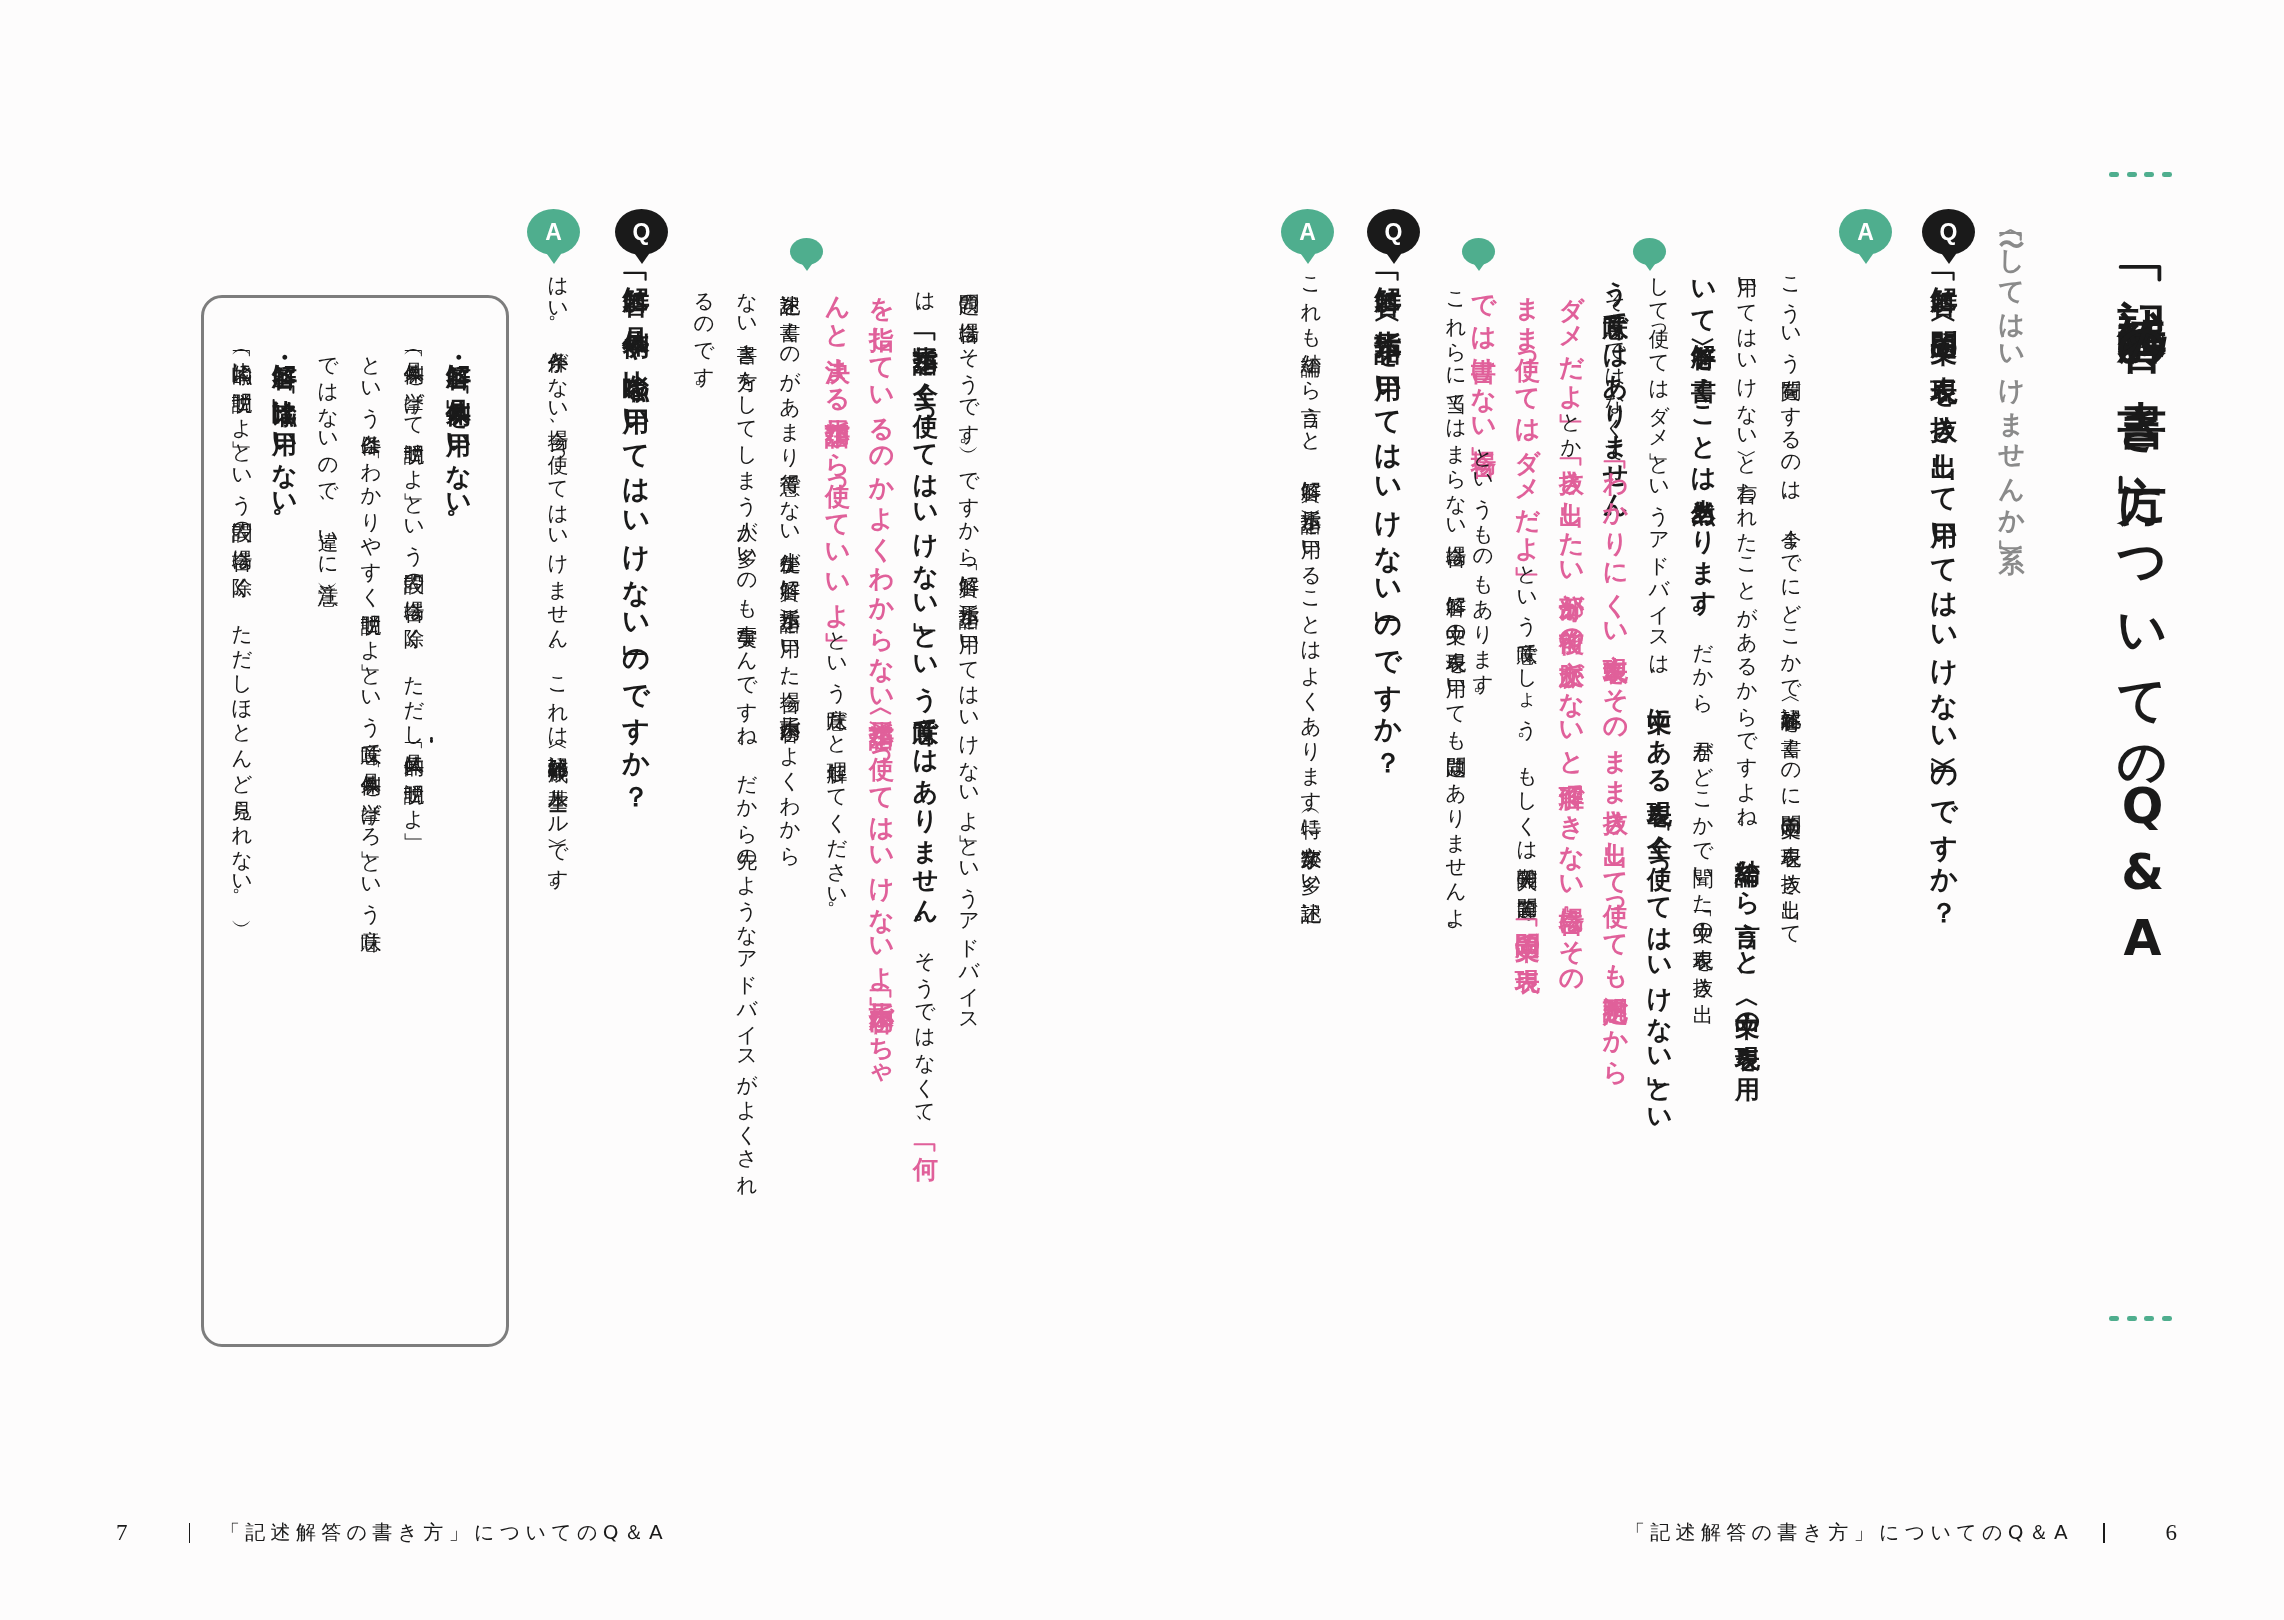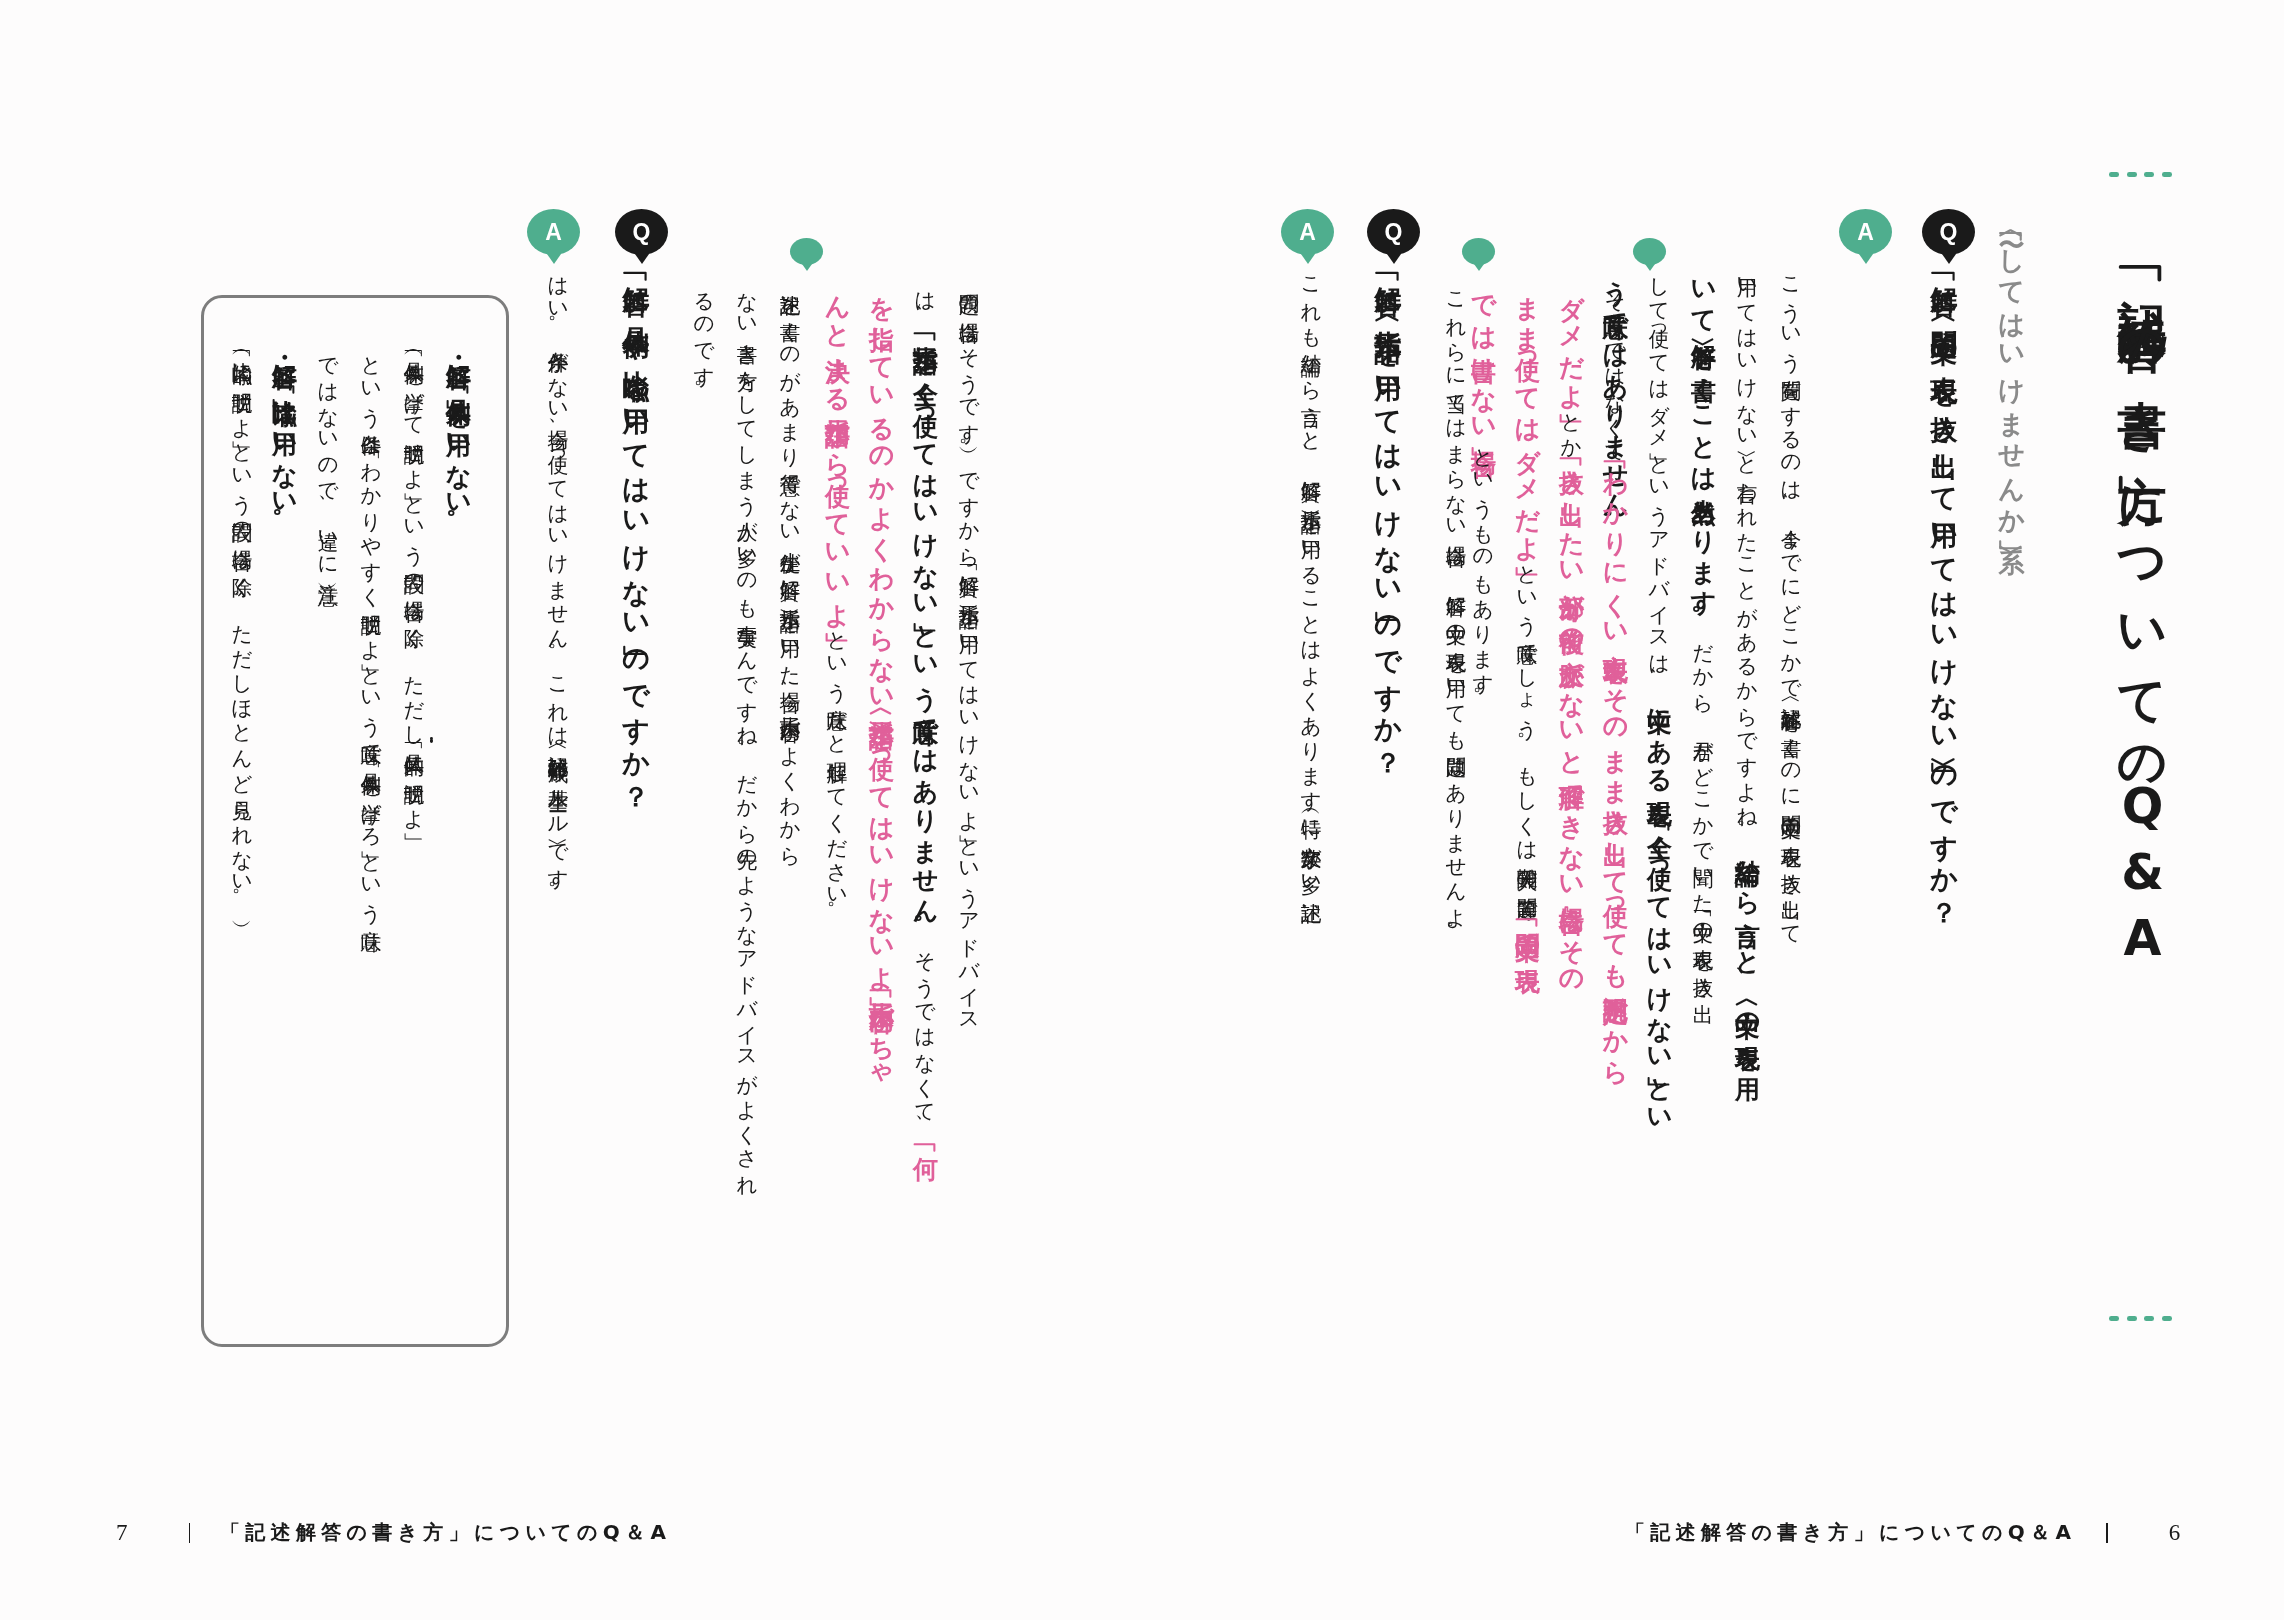--- a/index.html
+++ b/index.html
@@ -67,21 +67,21 @@
     position:absolute; left:201px; top:295px; width:308px; height:1052px;
     border:3.8px solid #7d7d7d; border-radius:21px; box-sizing:border-box;
   }
 
   .footer {
     position:absolute; top:1519px; font-size:20px; letter-spacing:5.3px; white-space:nowrap;
     display:flex; align-items:center;
   }
   .footer .num { font-family:"Liberation Serif", serif; font-size:23px; letter-spacing:0; }
   .footer .sep { display:inline-block; width:1.5px; height:20px; background:#1a1a1a; }
-  .footer .ftitle { font-weight:bold; }
+  .footer .ftitle { font-weight:normal; }
   .emph-dot { text-emphasis: filled dot; -webkit-text-emphasis: filled dot; text-emphasis-position: right; }
 </style>
 </head>
 <body>
 
 <div class="page page-right">
   <div class="dots" style="left:967px;top:172px;">
       <span></span>
       <span></span>
       <span></span>

